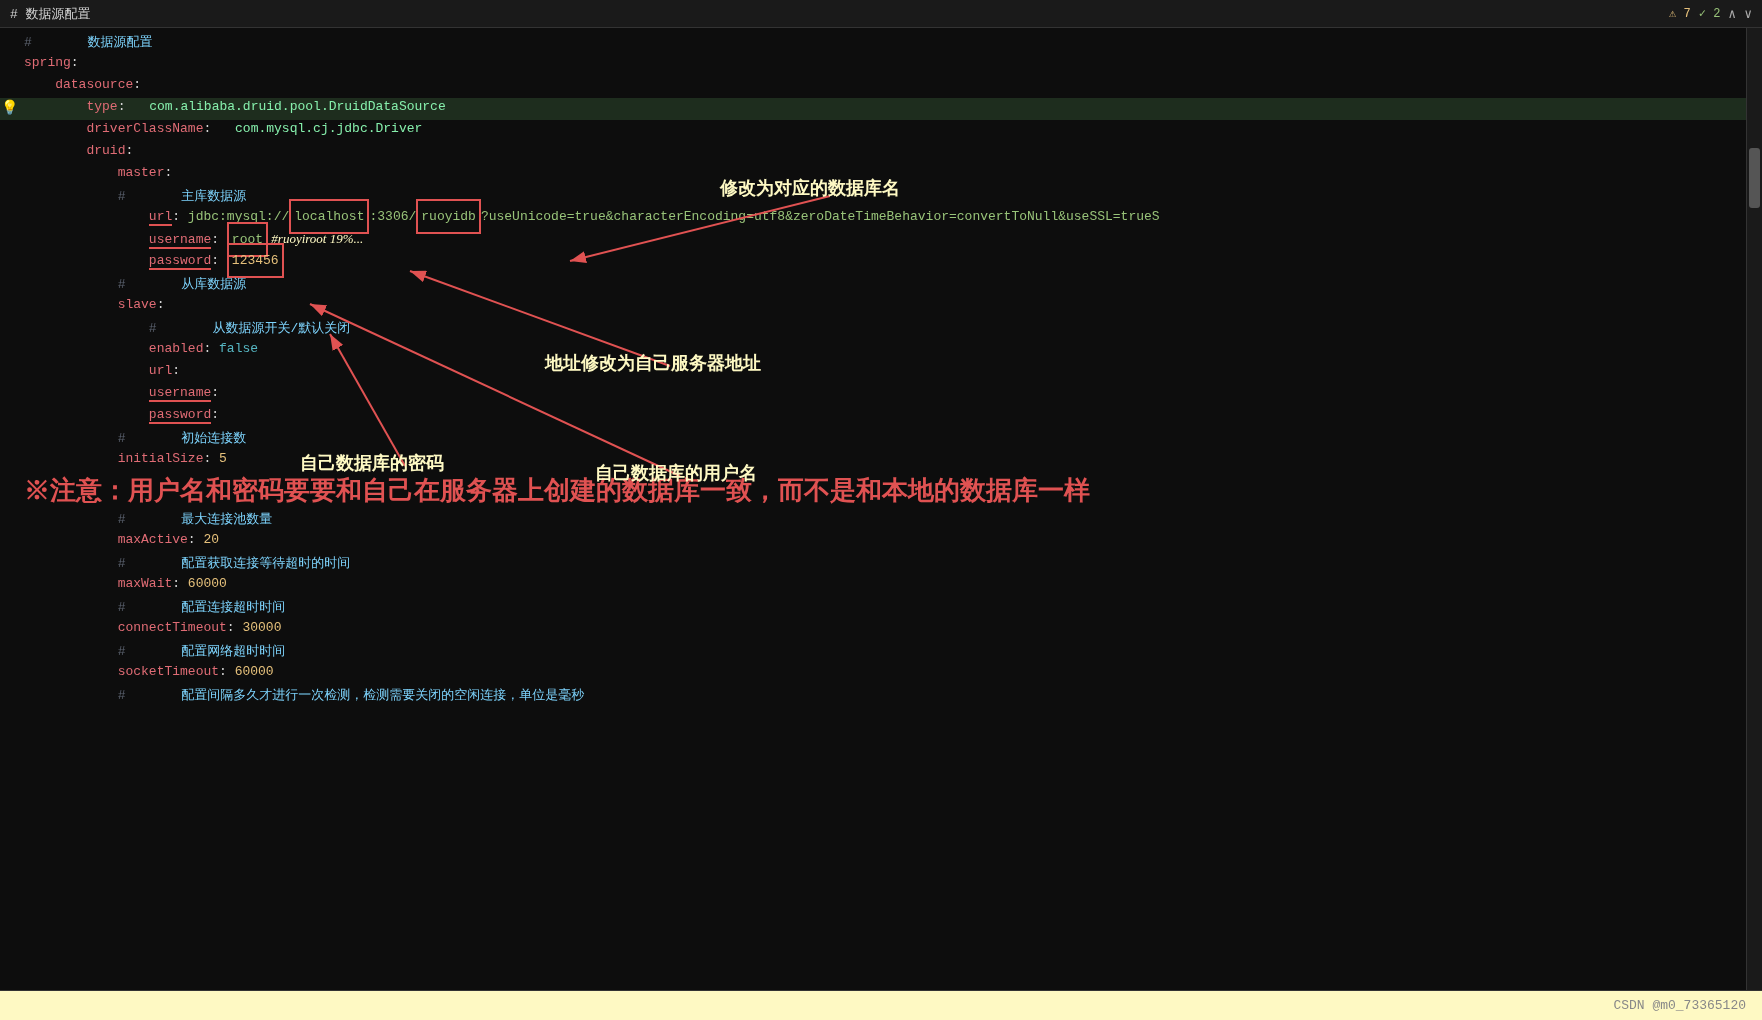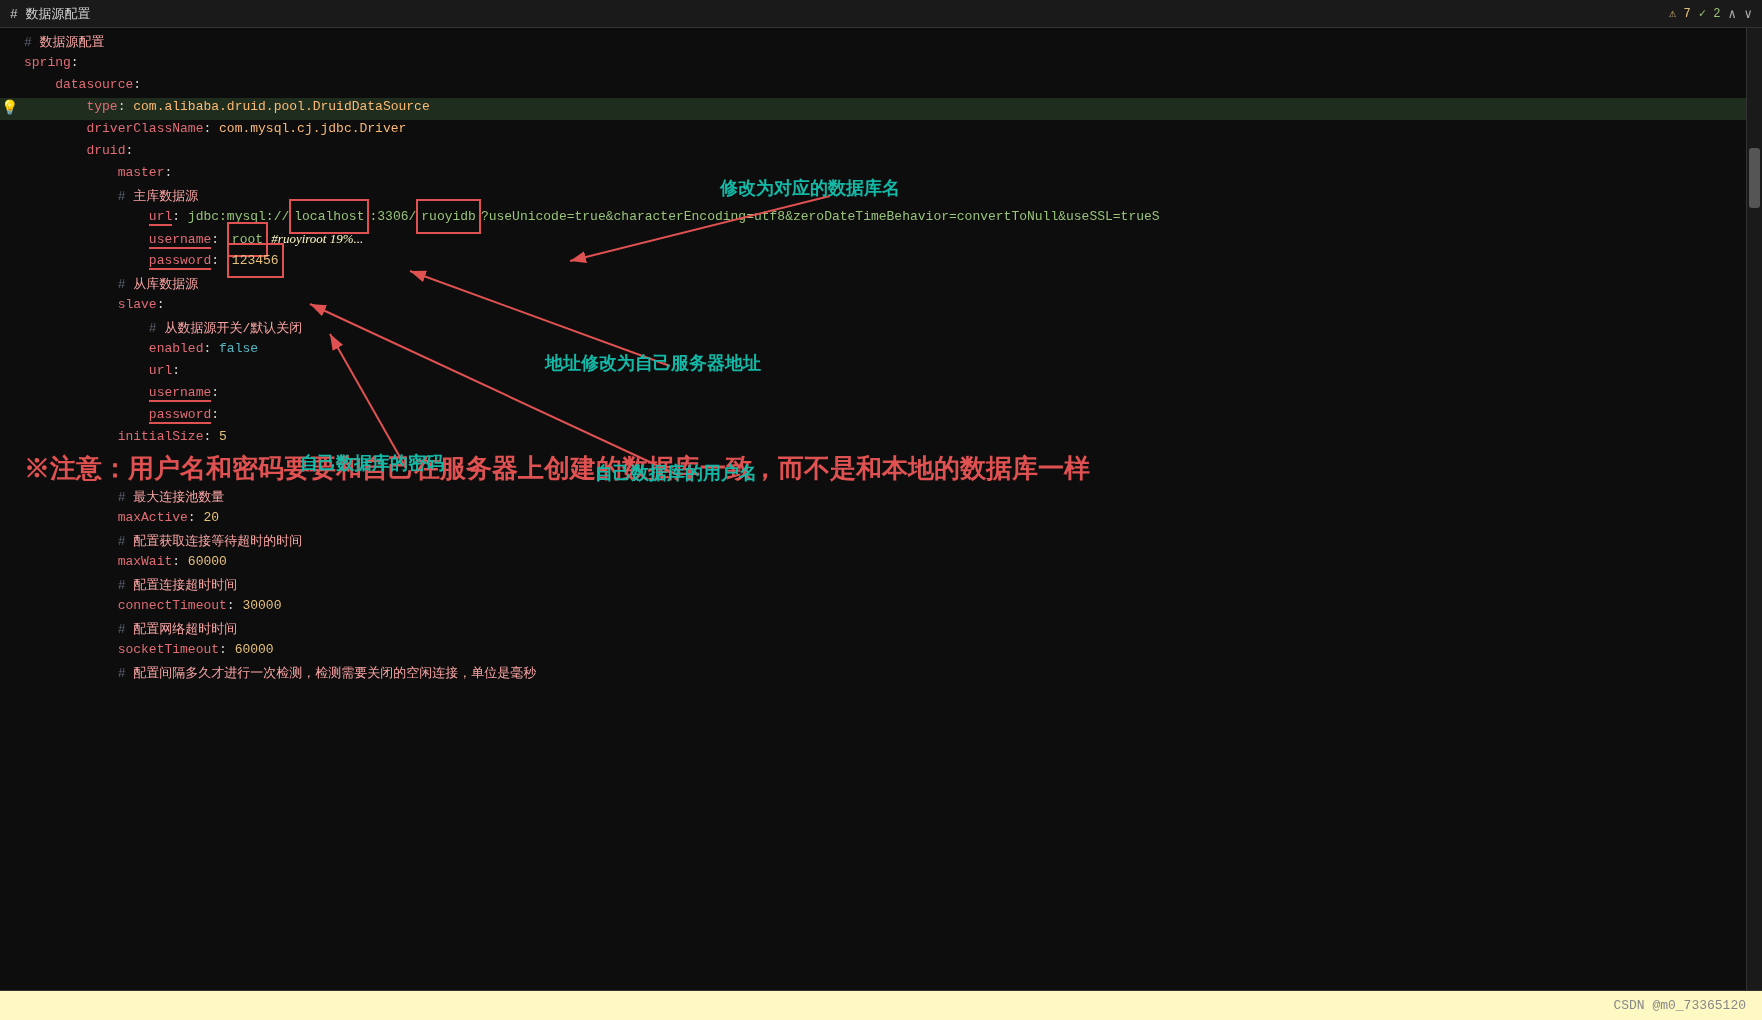--- a/index.html
+++ b/index.html
@@ -108,26 +108,26 @@
     .line-indicator {
       width: 20px;
       min-width: 20px;
       display: flex;
       align-items: center;
       justify-content: center;
     }
 
     
     .kw-hash { color: #5c6370; }         
-    .kw-comment-cn { color: #fca5a5; }   
+    .kw-comment-cn { color: #7dd3fc; margin-left: 48px; }   
     .kw-key { color: #e06c75; }          
     .kw-colon { color: #d4d4d4; }
     .kw-string { color: #98c379; }       
     .kw-number { color: #e5c07b; }
-    .kw-class { color: #fdba74; }        
+    .kw-class { color: #86efac; margin-left: 16px; }        
     .kw-bool { color: #56b6c2; }
 
     .light-bulb {
       color: #e5c07b;
       font-size: 14px;
     }
 
     
     .highlight-box {
       border: 2px solid #e05252;
@@ -142,21 +142,21 @@
       top: 28px;
       left: 0;
       right: 0;
       bottom: 0;
       pointer-events: none;
       z-index: 5;
     }
 
     .annotation-text {
       position: absolute;
-      color: #14b8a6;
+      color: #fef9c3;
       font-size: 18px;
       font-weight: bold;
       font-family: 'Microsoft YaHei', sans-serif;
       white-space: nowrap;
     }
 
     svg.arrows {
       position: absolute;
       top: 0;
       left: 0;
@@ -294,20 +294,24 @@
     <div class="line">
       <div class="line-indicator"></div>
       <div class="line-content">                <span class="kw-key underline-red">username</span><span class="kw-colon">:</span></div>
     </div>
 
     <div class="line">
       <div class="line-indicator"></div>
       <div class="line-content">                <span class="kw-key underline-red">password</span><span class="kw-colon">:</span></div>
     </div>
 
+    <div class="line">
+      <div class="line-indicator"></div>
+      <div class="line-content">            <span class="kw-hash"># </span><span class="kw-comment-cn">初始连接数</span></div>
+    </div>
 
     <div class="line">
       <div class="line-indicator"></div>
       <div class="line-content">            <span class="kw-key">initialSize</span><span class="kw-colon">: </span><span class="kw-number">5</span></div>
     </div>
 
     <div class="line" style="background:#0d0d0d;">
       <div class="line-indicator"></div>
       <div class="line-content" style="color:#e05252;font-size:26px;font-weight:bold;font-family:'Microsoft YaHei',sans-serif;">※注意：用户名和密码要要和自己在服务器上创建的数据库一致，而不是和本地的数据库一样</div>
     </div>

